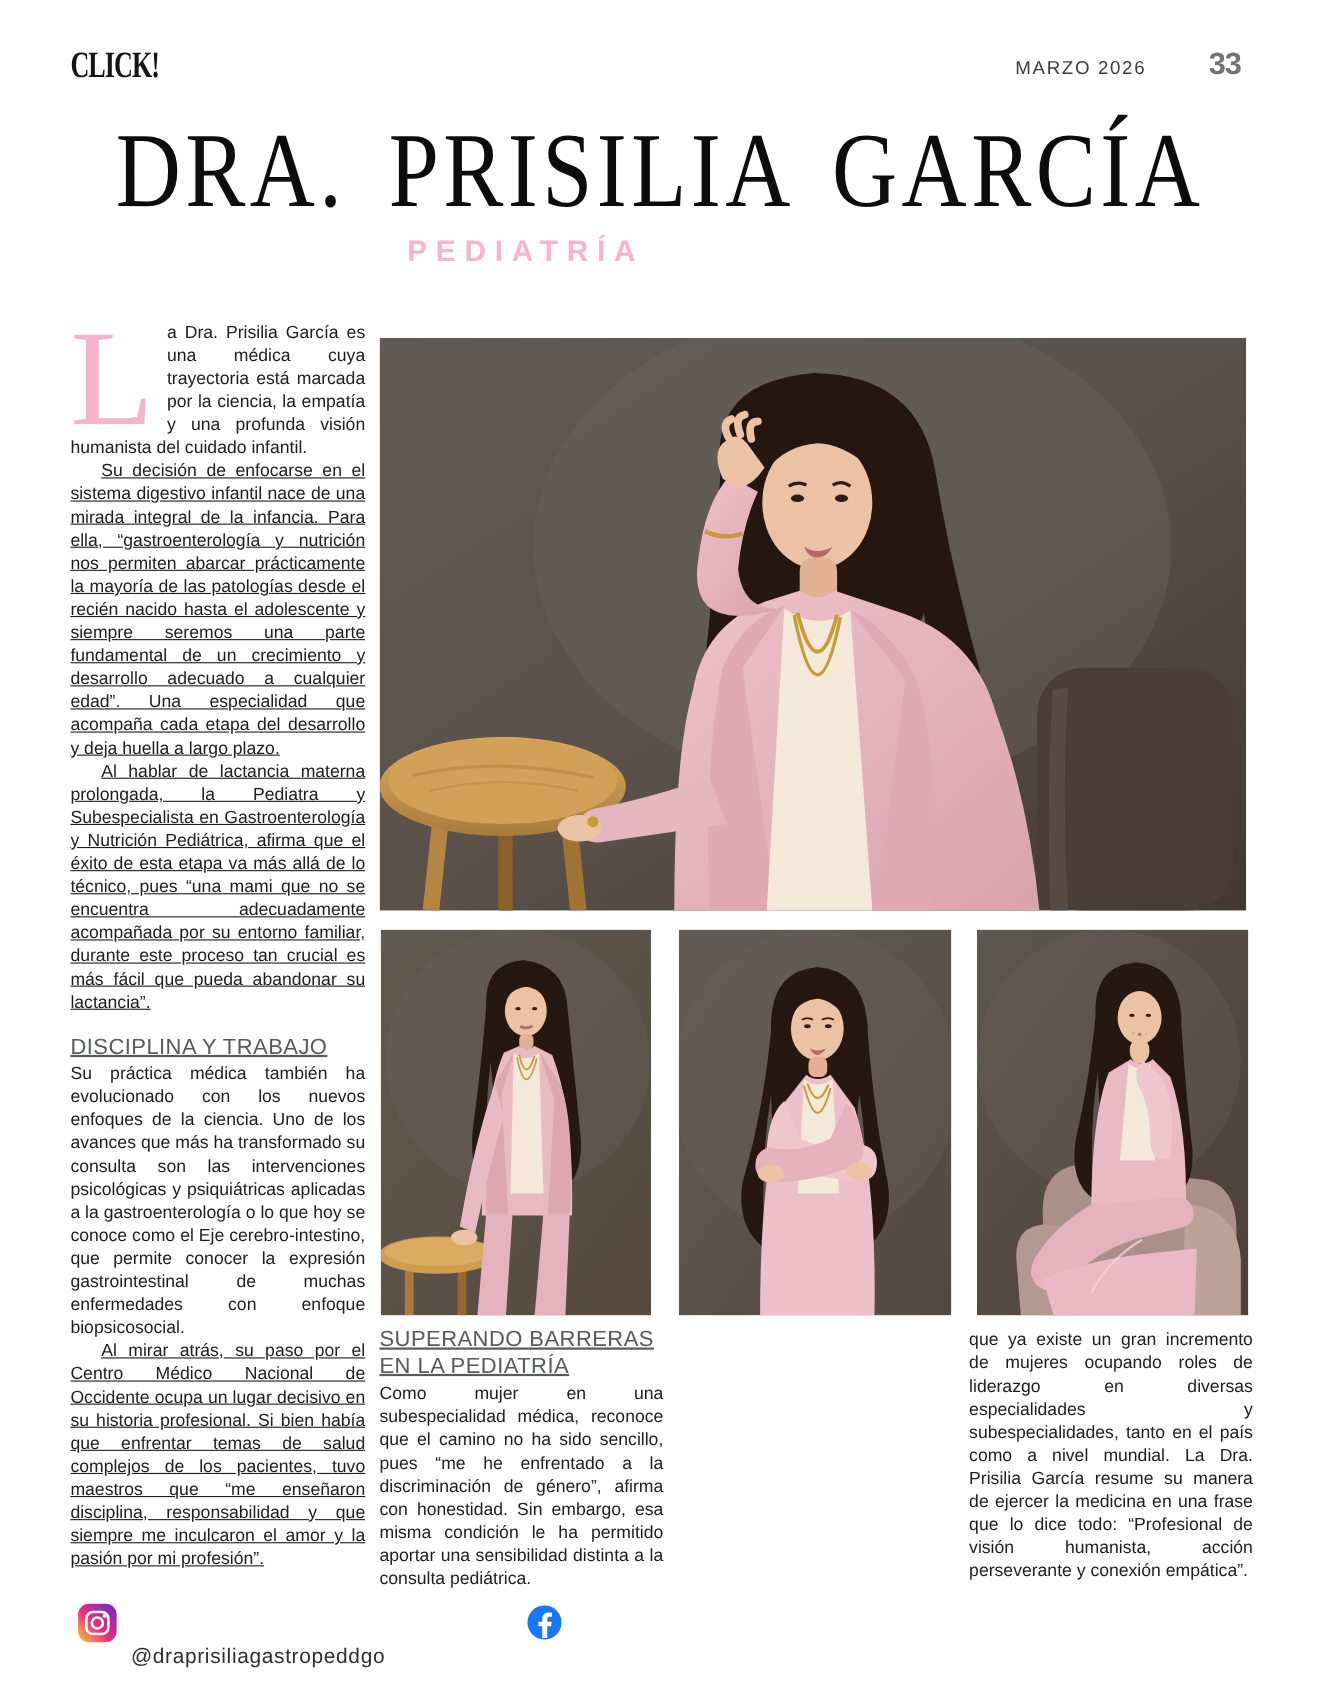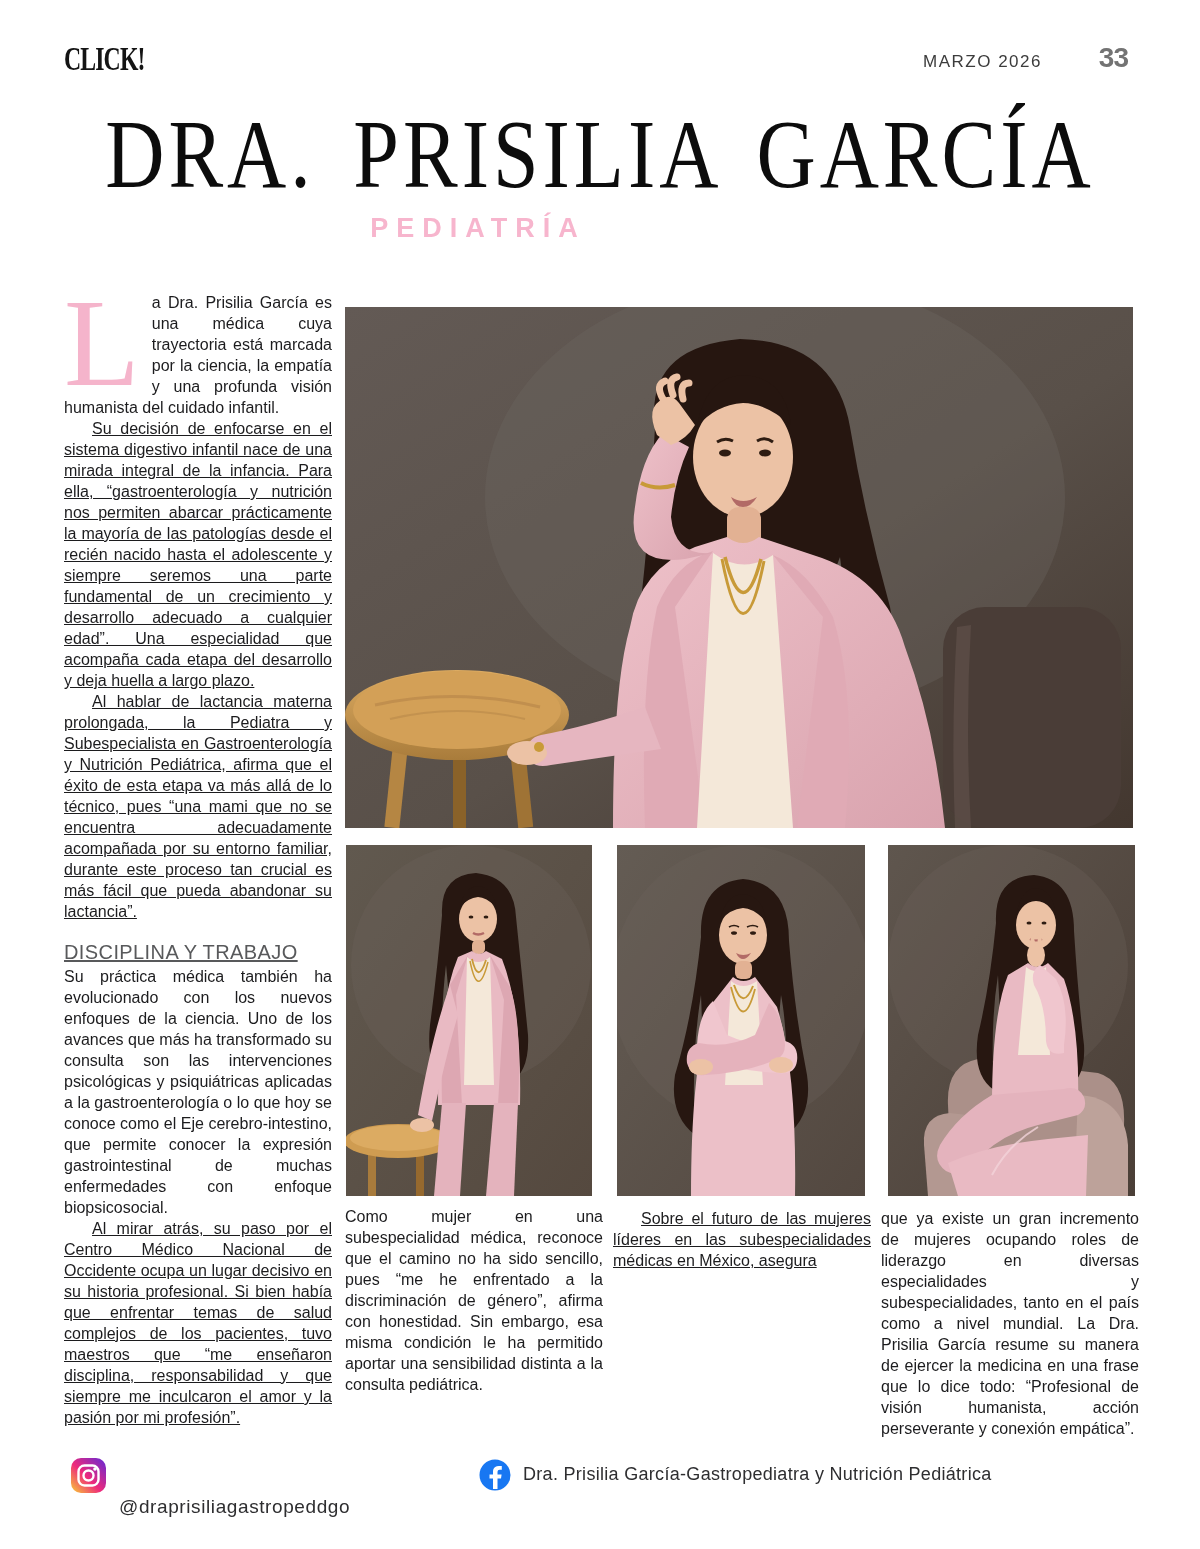--- a/index.html
+++ b/index.html
@@ -275,24 +275,24 @@
         <path d="M176 200 Q182 160 168 134 L152 120 Q142 126 146 140 Q158 160 158 196 Q160 212 176 208 Z" fill="#f0c6ce"></path>
 
         <path d="M104 250 Q70 270 52 300 Q44 316 58 326 Q72 334 84 320 Q110 290 150 280 L190 270 Q200 264 196 252 Q190 240 176 244 Z" fill="#e4b3bd"></path>
         <path d="M60 318 Q100 300 160 294 L200 290 L198 351 L70 351 Z" fill="#e9bac3"></path>
         <path d="M150 282 Q120 300 104 330" stroke="#f2d3d9" stroke-width="2" fill="none" opacity="0.8"></path>
       </g>
     </svg>
   </figure>
 
   <div class="col col-2">
+    <h2 class="sec-head">SUPERANDO BARRERAS EN LA PEDIATRÍA</h2>
     <p class="jp">Como mujer en una subespecialidad médica, reconoce que el camino no ha sido sencillo, pues “me he enfrentado a la discriminación de género”, afirma con honestidad. Sin embargo, esa misma condición le ha permitido aportar una sensibilidad distinta a la consulta pediátrica.</p>
   </div>
   <div class="col col-3">
-    <p class="jp indent">Sobre el futuro de las mujeres líderes en las subespecialidades médicas en México, asegura</p>
   </div>
   <div class="col col-4">
     <p class="jp">que ya existe un gran incremento de mujeres ocupando roles de liderazgo en diversas especialidades y subespecialidades, tanto en el país como a nivel mundial. La Dra. Prisilia García resume su manera de ejercer la medicina en una frase que lo dice todo: “Profesional de visión humanista, acción perseverante y conexión empática”.</p>
   </div>
 
   <span class="ig-icon">
     <svg viewBox="0 0 37 37">
       <defs>
         <linearGradient id="igg" x1="0" y1="1" x2="1" y2="0">
           <stop offset="0" stop-color="#f9ce34"></stop>
@@ -307,15 +307,14 @@
     </svg>
   </span>
   <span class="ig-text">@draprisiliagastropeddgo</span>
 
   <span class="fb-icon">
     <svg viewBox="0 0 32 32">
       <circle cx="16" cy="16" r="15.5" fill="#1877f2"></circle>
       <path d="M18.5 30 L18.5 19.5 L22 19.5 L22.6 15.4 L18.5 15.4 L18.5 12.7 Q18.5 10.8 20.6 10.8 L22.8 10.8 L22.8 7.1 Q21.3 6.9 19.8 6.9 Q15.4 6.9 14.3 10.4 Q14 11.3 14 12.5 L14 15.4 L10.5 15.4 L10.5 19.5 L14 19.5 L14 30 Z" fill="#ffffff"></path>
     </svg>
   </span>
-  <span class="fb-text">Dra. Prisilia García-Gastropediatra y Nutrición Pediátrica</span>
 
 </div>
 
 </body></html>

